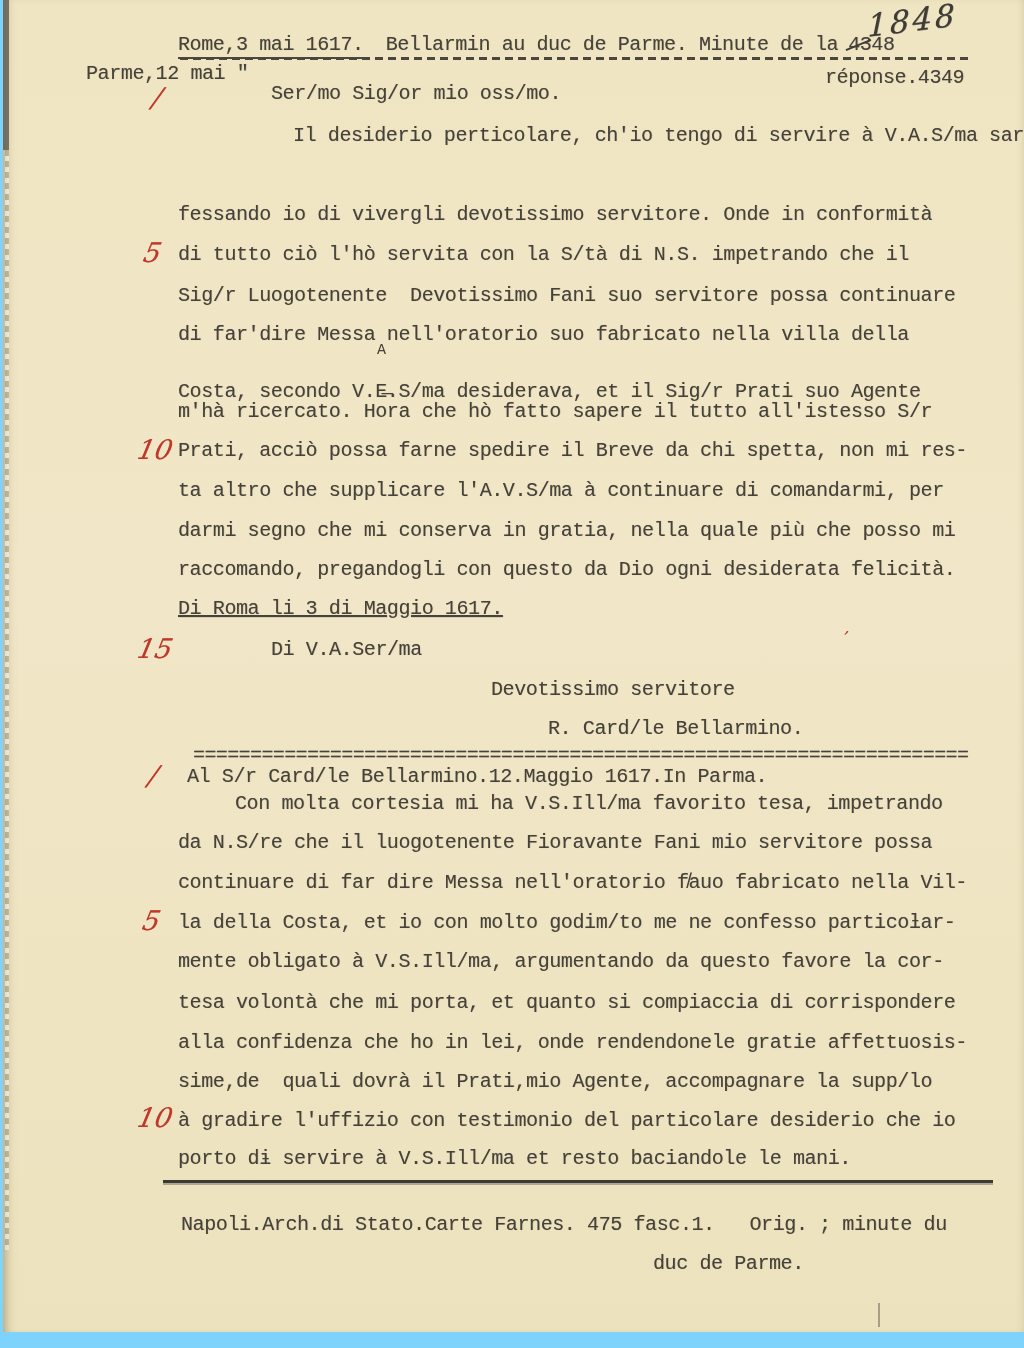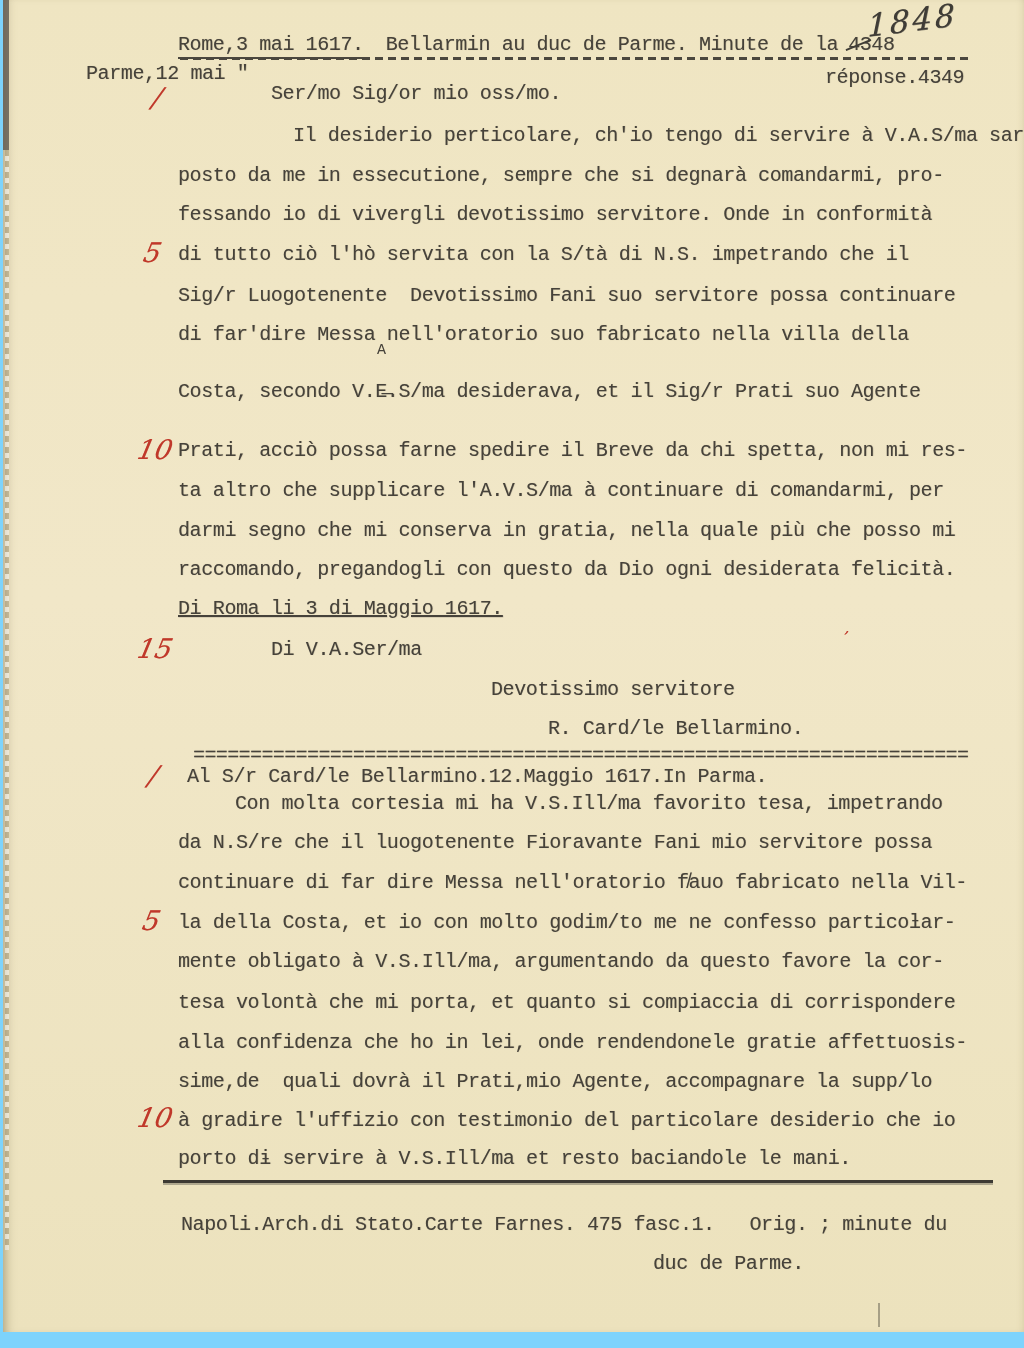--- a/index.html
+++ b/index.html
@@ -39,27 +39,27 @@
   <div class="paper">
 
     <div class="tl" style="left:175px;top:33px;"><span class="u">Rome,3 mai 1617.</span><span class="gap2">Bellarmin au duc de Parme. Minute de la</span><span class="gap1 oldnum">4348</span></div>
     <div class="hw">1848</div>
     <div class="dashes"></div>
     <div class="tl" style="left:83px;top:62px;">Parme,12 mai "</div>
     <div class="tl" style="left:822px;top:66px;">réponse.4349</div>
     <div class="tl" style="left:268px;top:82px;">Ser/mo Sig/or mio oss/mo.</div>
 
     <div class="tl" style="left:290px;top:124px;">Il desiderio perticolare, ch'io tengo di servire à V.A.S/ma sarà</div>
-    <div class="tl" style="left:175px;top:164px;">posto da me in essecutione, sempre che si degnarà comandarmi, pro-</div>
     <div class="tl" style="left:175px;top:203px;">fessando io di vivergli devotissimo servitore. Onde in conformità</div>
     <div class="tl" style="left:175px;top:243px;">di tutto ciò l'hò servita con la S/tà di N.S. impetrando che il</div>
     <div class="tl" style="left:175px;top:284px;">Sig/r Luogotenente  Devotissimo Fani suo servitore possa continuare</div>
     <div class="tl" style="left:175px;top:323px;">di far'dire Messa nell'oratorio suo fabricato nella villa della</div>
     <div class="tl" style="left:175px;top:380px;">Costa, secondo V.E̶.S/ma desiderava, et il Sig/r Prati suo Agente</div>
     <div class="above-a">A</div>
+    <div class="tl" style="left:175px;top:400px;">m'hà ricercato. Hora che hò fatto sapere il tutto all'istesso S/r</div>
     <div class="tl" style="left:175px;top:439px;">Prati, acciò possa farne spedire il Breve da chi spetta, non mi res-</div>
     <div class="tl" style="left:175px;top:479px;">ta altro che supplicare l'A.V.S/ma à continuare di comandarmi, per</div>
     <div class="tl" style="left:175px;top:519px;">darmi segno che mi conserva in gratia, nella quale più che posso mi</div>
     <div class="tl" style="left:175px;top:558px;">raccomando, pregandogli con questo da Dio ogni desiderata felicità.</div>
     <div class="tl" style="left:175px;top:597px;text-decoration:underline;">Di Roma li 3 di Maggio 1617.</div>
     <div class="tl" style="left:268px;top:638px;">Di V.A.Ser/ma</div>
     <div class="tl" style="left:488px;top:678px;">Devotissimo servitore</div>
     <div class="tl" style="left:545px;top:717px;">R. Card/le Bellarmino.</div>
 
     <div class="tl" style="left:190px;top:744px;letter-spacing:-0.6px;">====================================================================</div>

